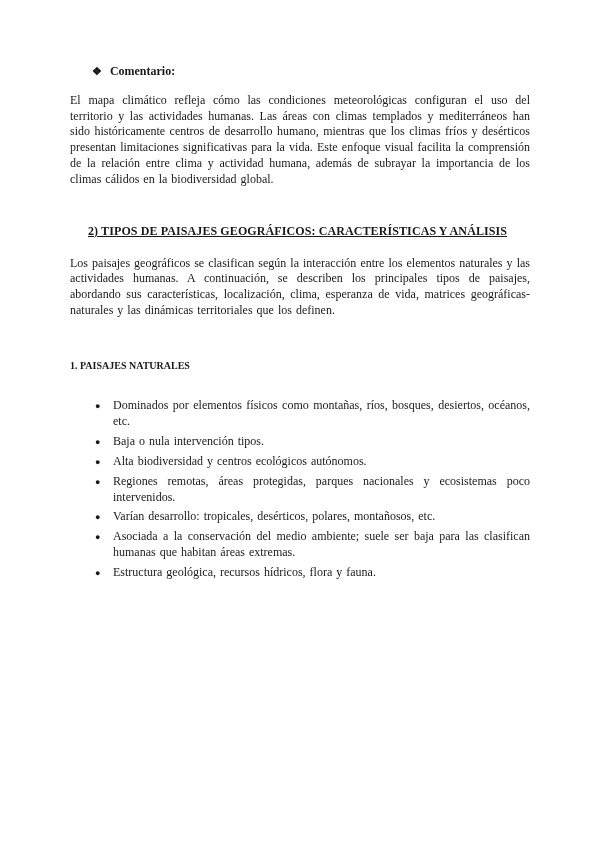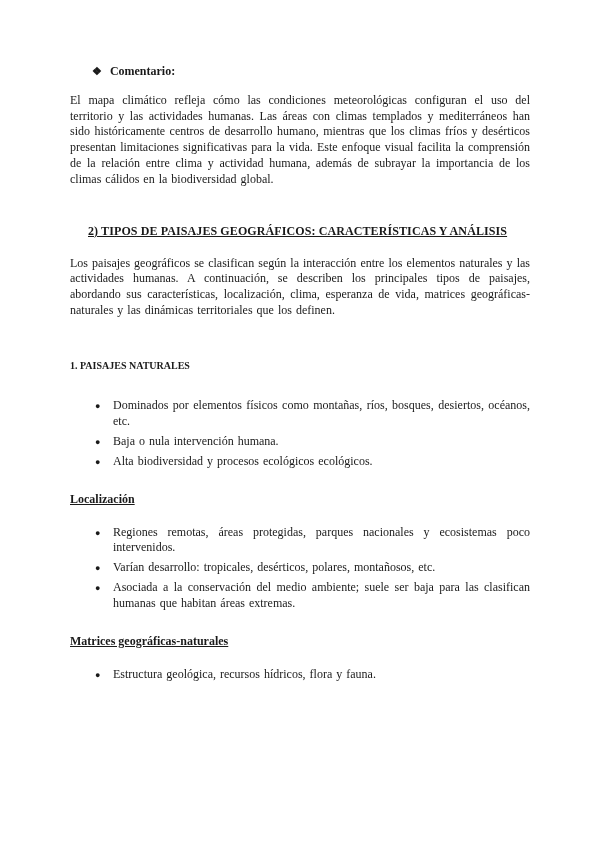--- a/index.html
+++ b/index.html
@@ -90,42 +90,40 @@
   <p class="para">Los paisajes geográficos se clasifican según la interacción entre los elementos naturales y las actividades humanas. A continuación, se describen los principales tipos de paisajes, abordando sus características, localización, clima, esperanza de vida, matrices geográficas-naturales y las dinámicas territoriales que los definen.</p>
 
   <div class="subsection-heading">1. PAISAJES NATURALES</div>
 
   <div class="bullet-row">
     <span class="bullet">●</span>
     <span class="bullet-text">Dominados por elementos físicos como montañas, ríos, bosques, desiertos, océanos, etc.</span>
   </div>
   <div class="bullet-row">
     <span class="bullet">●</span>
-    <span class="bullet-text">Baja o nula intervención humana.</span>
+    <span class="bullet-text">Baja o nula intervención tipos.</span>
   </div>
   <div class="bullet-row">
     <span class="bullet">●</span>
-    <span class="bullet-text">Alta biodiversidad y procesos ecológicos ecológicos.</span>
+    <span class="bullet-text">Alta biodiversidad y centros ecológicos autónomos.</span>
   </div>
 
-  <div class="block-title">Localización</div>
   <div class="bullet-row">
     <span class="bullet">●</span>
     <span class="bullet-text">Regiones remotas, áreas protegidas, parques nacionales y ecosistemas poco intervenidos.</span>
   </div>
 
   <div class="bullet-row">
     <span class="bullet">●</span>
     <span class="bullet-text">Varían desarrollo: tropicales, desérticos, polares, montañosos, etc.</span>
   </div>
 
   <div class="bullet-row">
     <span class="bullet">●</span>
     <span class="bullet-text">Asociada a la conservación del medio ambiente; suele ser baja para las clasifican humanas que habitan áreas extremas.</span>
   </div>
 
-  <div class="block-title">Matrices geográficas-naturales</div>
   <div class="bullet-row">
     <span class="bullet">●</span>
     <span class="bullet-text">Estructura geológica, recursos hídricos, flora y fauna.</span>
   </div>
 
 </div>
 
 </body></html>

